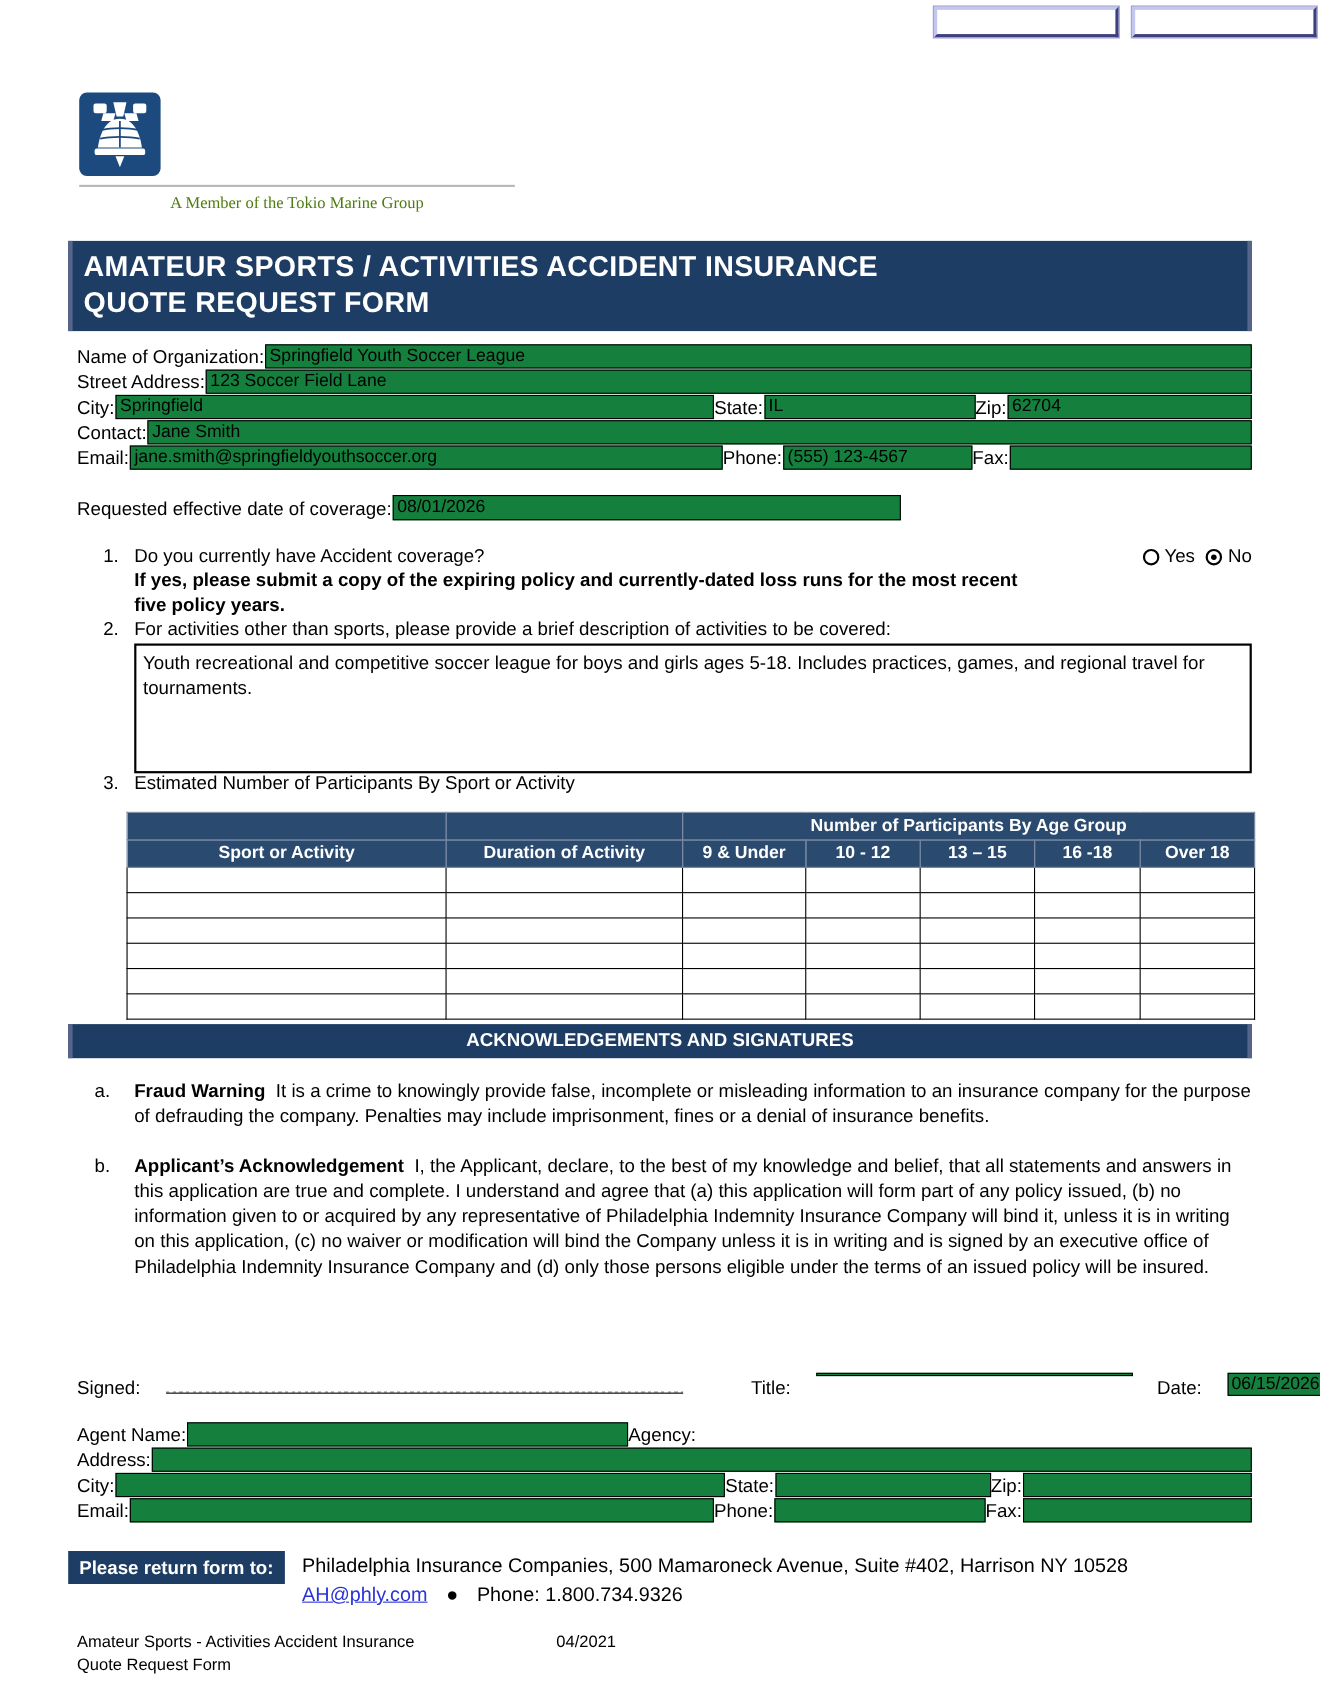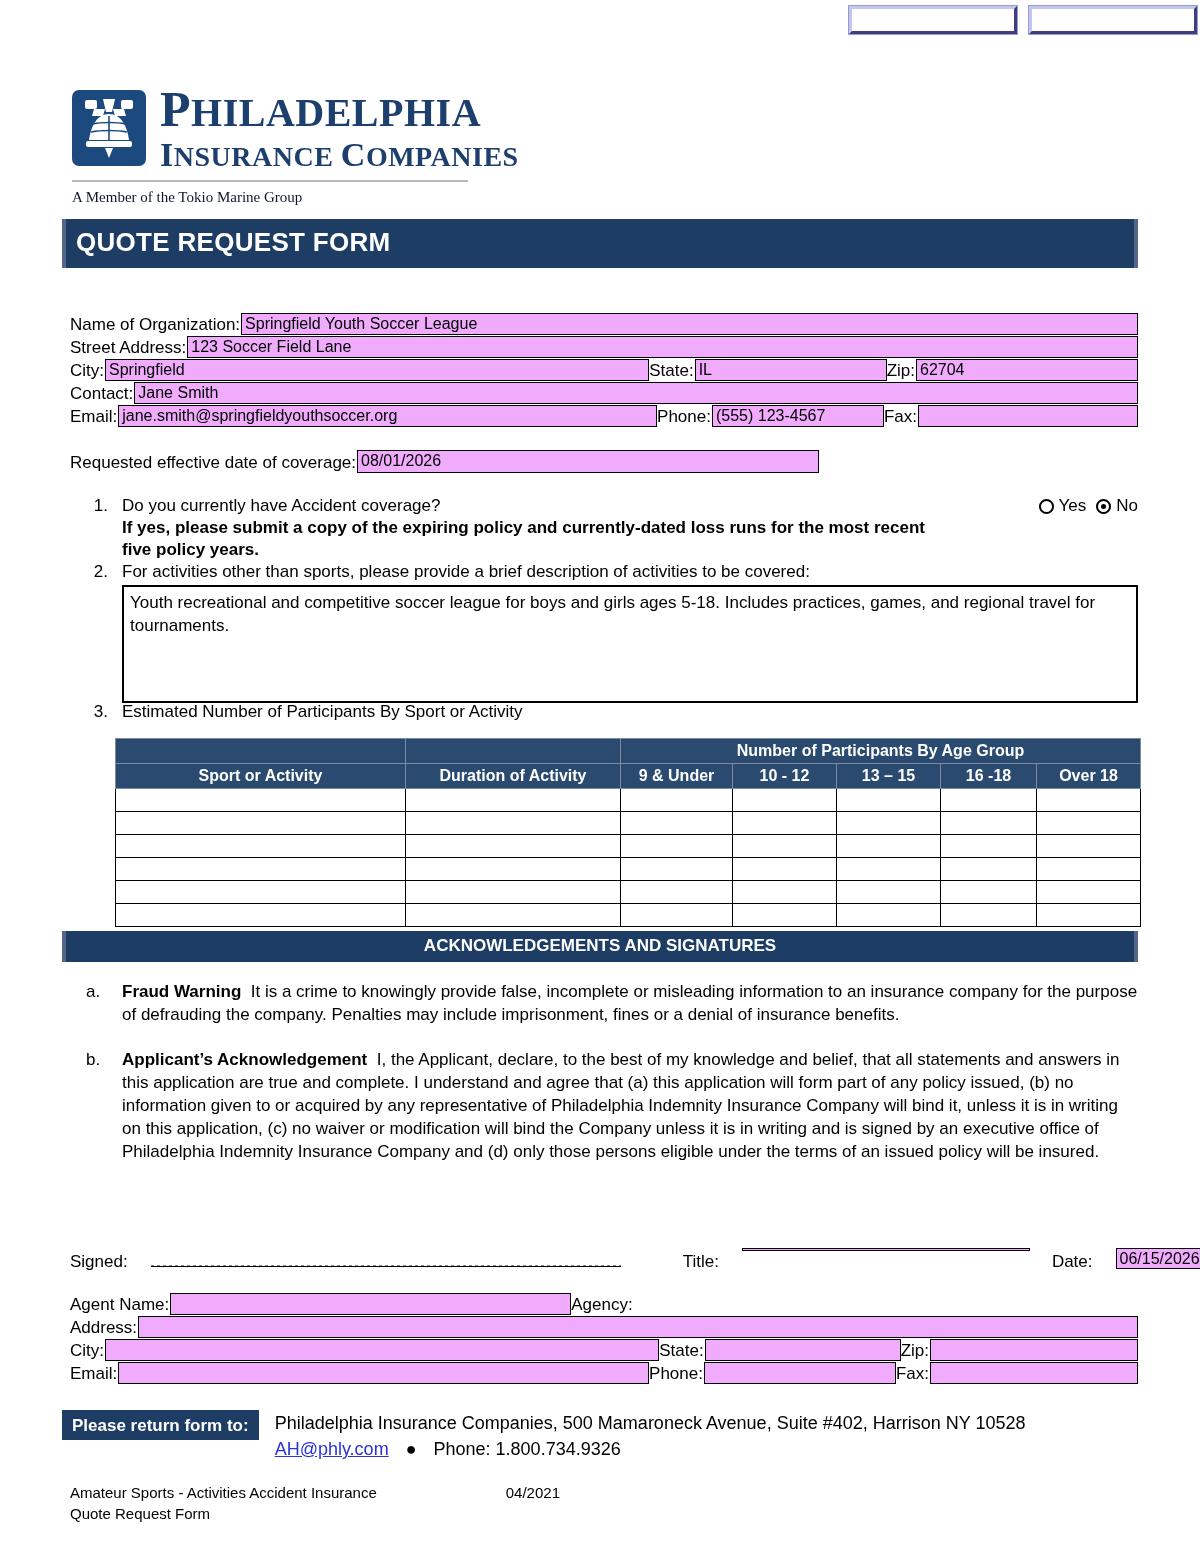--- a/index.html
+++ b/index.html
@@ -73,22 +73,22 @@
   .logo-line2 .cap { font-size: 34px; }
   .logo-rule {
     margin-top: 8px;
     width: 396px;
     height: 2px;
     background: #b9b9b9;
   }
   .logo-tag {
     font-family: "Liberation Serif", serif;
     font-size: 15px;
-    color: #0f172a;
-    text-align: left;
+    color: #4d7c0f;
+    text-align: center;
     width: 396px;
     margin-top: 7px;
   }
 
   
   .title-banner {
     position: absolute;
     left: 62px;
     top: 219px;
     width: 1076px;
@@ -108,21 +108,21 @@
   .frow { display: flex; align-items: stretch; height: 22px; margin-bottom: 1px; }
   .flabel {
     font-size: 17px;
     line-height: 21px;
     white-space: nowrap;
     padding-right: 1px;
     align-self: flex-end;
   }
   .fbox {
     border: 1.5px solid #000;
-    background: #f0abfc;
+    background: #15803d;
     font-size: 16px;
     line-height: 18px;
     padding: 1px 2px 0 3px;
     overflow: hidden;
     white-space: nowrap;
     flex: 1 1 auto;
     min-width: 0;
   }
   .fbox.grow { flex: 1 1 auto; }
   .fbox.w-state { flex: 0 0 192px; }
@@ -291,30 +291,27 @@
           <rect x="7" y="45" width="46" height="6" rx="2"></rect>
           <polygon points="26,52 34,52 30,62"></polygon>
         </g>
         <g stroke="#1c4a7e" stroke-width="1.6" fill="none">
           <path d="M14 28 C22 26 38 26 46 28"></path>
           <path d="M12 36 C22 34 38 34 48 36"></path>
           <path d="M30 20 L30 44"></path>
         </g>
       </svg>
     </div>
-    <div class="logo-words">
-      <div class="logo-line1"><span class="cap">P</span><span>HILADELPHIA</span></div>
-      <div class="logo-line2"><span class="cap">I</span><span>NSURANCE</span>&nbsp;<span class="cap">C</span><span>OMPANIES</span></div>
-    </div>
   </div>
   <div class="logo-rule"></div>
   <div class="logo-tag">A Member of the Tokio Marine Group</div>
 </div>
 
 <div class="title-banner">
+  <div>AMATEUR SPORTS / ACTIVITIES ACCIDENT INSURANCE</div>
   <div>QUOTE REQUEST FORM</div>
 </div>
 
 <div class="section-org">
 
   <div class="frow">
     <span class="flabel">Name of Organization:</span>
     <span class="fbox grow">Springfield Youth Soccer League</span>
   </div>
 

